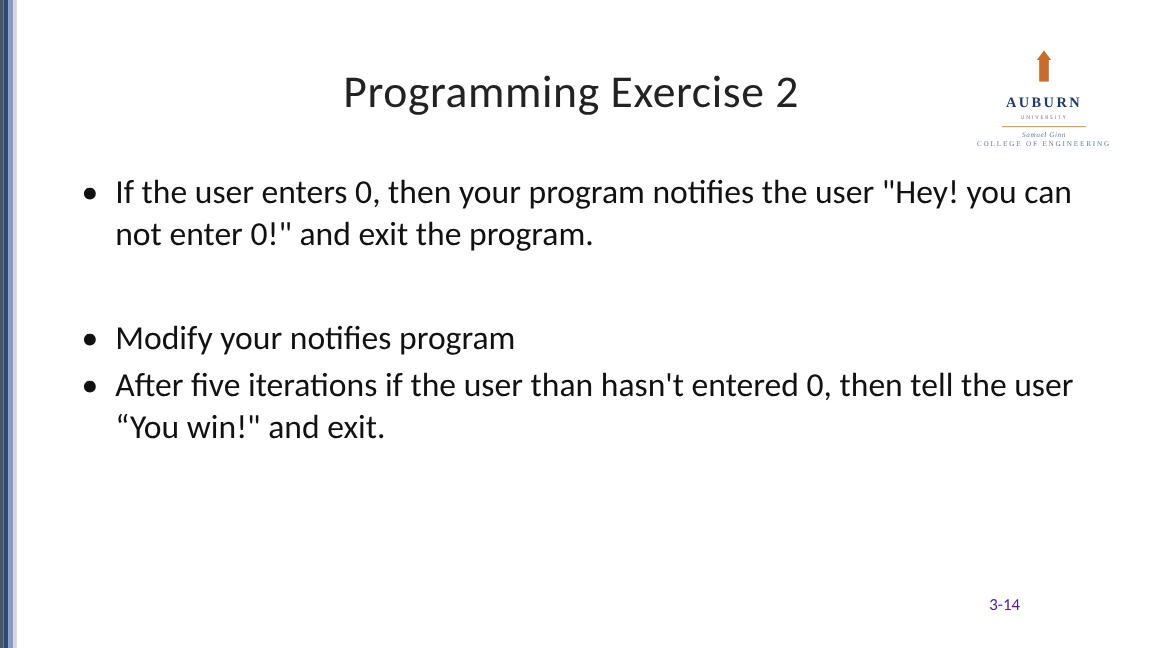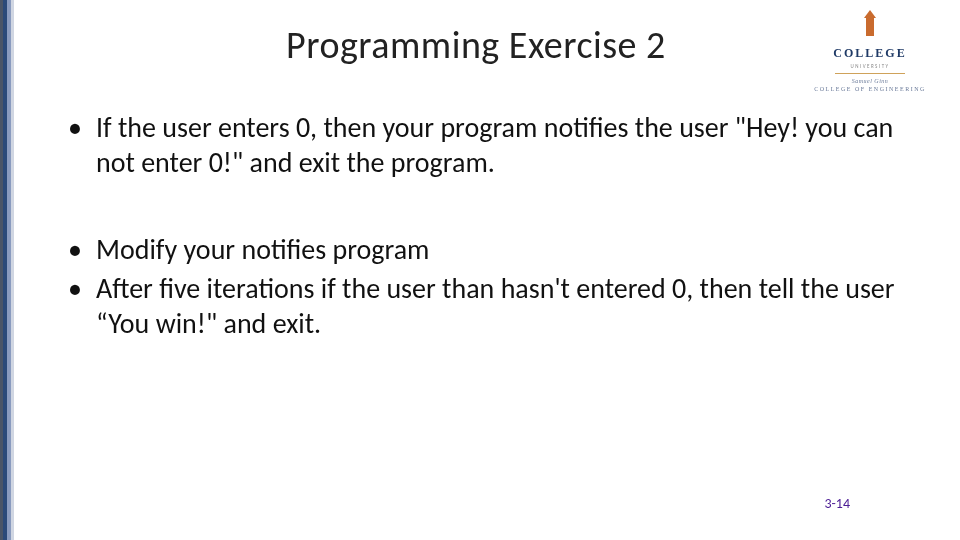--- a/index.html
+++ b/index.html
@@ -26,20 +26,21 @@
     left: 14px; top: 0;
     width: 946px; height: 540px;
     padding: 22px 30px 20px 48px;
   }
 
   .title-row {
     display: flex;
     align-items: flex-start;
     justify-content: space-between;
     margin-bottom: 18px;
+    margin-top: 32px;
   }
   .title {
     flex: 1;
     text-align: center;
     font-size: 38px;
     font-weight: 400;
     color: #222;
     letter-spacing: 0.5px;
     padding-left: 80px;
   }
@@ -140,21 +141,21 @@
     <div class="bar-c"></div>
     <div class="bar-d"></div>
 </div>
 
 <div class="slide">
 
   <div class="title-row">
     <h1 class="title">Programming Exercise 2</h1>
     <div class="logo-block">
       <div class="logo-tower"></div>
-      <div class="logo-word">COLLEGE</div>
+      <div class="logo-word">AUBURN</div>
       <div class="logo-sub1">UNIVERSITY</div>
       <div class="logo-divider"></div>
       <div class="logo-sub2">Samuel Ginn</div>
       <div class="logo-sub3">COLLEGE OF ENGINEERING</div>
     </div>
   </div>
 
   <ul class="content">
     <li>If the user enters 0, then your program notifies the user "Hey! you can not enter 0!" and exit the program.</li>
   </ul>

